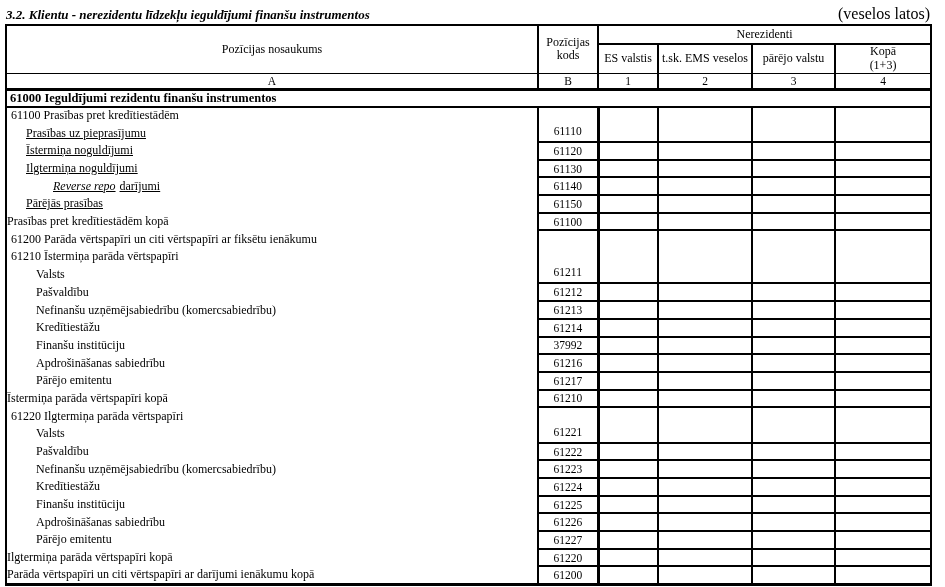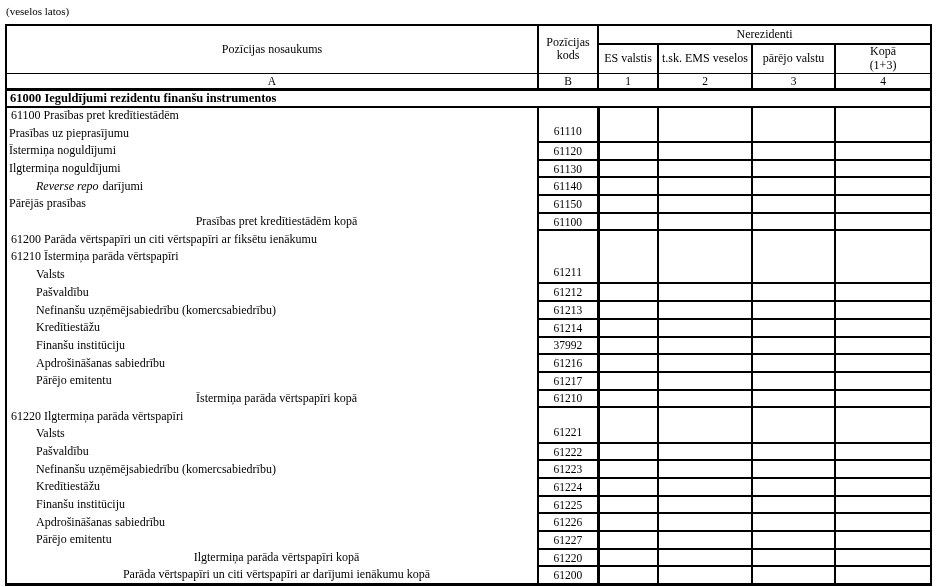--- a/index.html
+++ b/index.html
@@ -19,21 +19,21 @@
     display: flex;
     justify-content: space-between;
     align-items: baseline;
   }
   .title {
     font-weight: bold;
     font-style: italic;
     font-size: 13px;
     white-space: nowrap;
   }
-  .unit { font-size: 11px; white-space: nowrap; }
+  .unit { font-size: 16px; white-space: nowrap; }
 
   table.grid {
     position: absolute;
     left: 5px; top: 24px;
     width: 925px;
     border-collapse: collapse;
     table-layout: fixed;
     border: 2px solid #000;
     border-bottom: 3px solid #000;
   }
@@ -74,41 +74,42 @@
   }
   tr.r-body { height: 17.7px; }
   td.a {
     border: none;
     border-right: 2px solid #000;
     font-size: 12px;
     padding-left: 4px;
     white-space: nowrap;
     vertical-align: middle;
   }
-  td.a.ind1 { padding-left: 2px; }
+  td.a.ind1 { padding-left: 19px; text-decoration: underline; }
   td.a.ind2 { padding-left: 29px; }
-  td.a.right { text-align: center; padding-left: 12px; padding-right: 3px; }
+  td.a.right { text-align: left; padding-left: 0; padding-right: 3px; }
   .bold { font-weight: bold; }
   td.a i { font-style: italic; padding-right: 4px; margin-left: 27px; }
   td.b {
     border: 2px solid #000;
     border-left: 1px solid #000;
     border-right: 3px solid #000;
     text-align: center;
     font-size: 11.5px;
     vertical-align: middle;
   }
   td.b.merged { vertical-align: bottom; padding-bottom: 4px; }
   td.v { border: 2px solid #000; }
 </style>
 </head>
 <body>
 
 <div class="page">
   <div class="topbar">
+    <div class="title">3.2. Klientu - nerezidentu līdzekļu ieguldījumi finanšu instrumentos</div>
     <div class="unit">(veselos latos)</div>
   </div>
 
   <table class="grid">
     <colgroup>
       <col style="width:532px">
       <col style="width:60px">
       <col style="width:60px">
       <col style="width:94px">
       <col style="width:83px">

